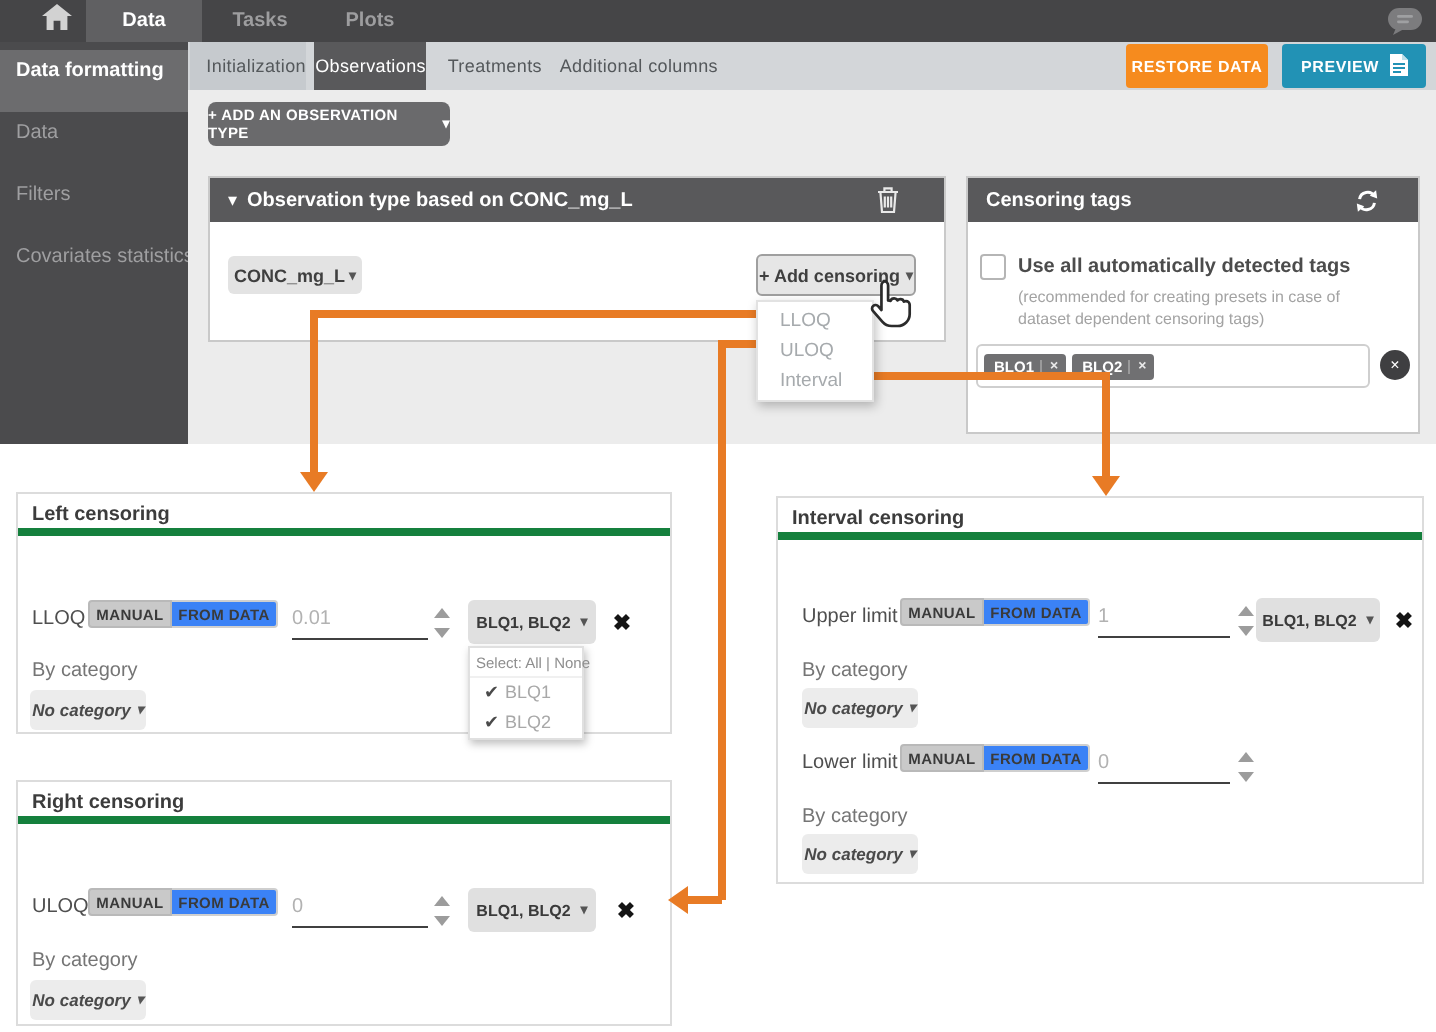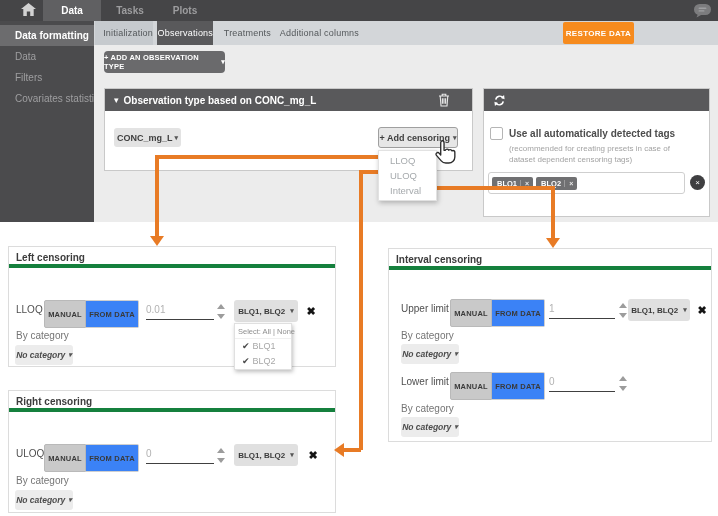--- a/index.html
+++ b/index.html
@@ -11,21 +11,21 @@
   .home-btn { position:absolute; left:12px; top:0; width:32px; height:21px; display:flex; align-items:center; justify-content:center; }
   .top-tab { position:absolute; top:0; height:21px; line-height:21px; text-align:center; font-size:10px; color:#9d9d9f; font-weight:bold; }
   .top-tab.active { background:#606062; color:#fff; }
   .tt-data { left:43px; width:58px; }
   .tt-tasks { left:101px; width:58px; }
   .tt-plots { left:159px; width:52px; }
   .comment-btn { position:absolute; left:693px; top:3px; width:20px; height:16px; }
 
   
   .sidebar { position:absolute; left:0; top:21px; width:94px; height:201px; background:#4b4b4d; }
-  .side-item { height:21px; line-height:21px; padding-left:15px; font-size:10px; color:#9f9fa1; white-space:nowrap; }
+  .side-item { height:31px; line-height:21px; padding-left:8px; font-size:10px; color:#9f9fa1; white-space:nowrap; }
   .side-item.active { background:#6c6c6e; color:#fff; margin-top:4px; font-weight:bold; }
 
   
   .tabrow { position:absolute; left:94px; top:21px; width:624px; height:24px; background:#d3d6d9; }
   .sub-tab { position:absolute; top:0; height:24px; line-height:24px; text-align:right; font-size:9px; color:#54585b; letter-spacing:.2px; }
   .st-init { left:1px; width:58px; background:#c6cace; }
   .st-obs { left:63px; width:56px; background:#59595b; color:#fff; }
   .st-treat { left:123px; width:54px; }
   .st-add { left:179px; width:86px; }
   .restore-btn { position:absolute; left:469px; top:1px; width:71px; height:22px; background:#f68b1e; border-radius:2px; color:#fff; font-size:8px; font-weight:bold; display:flex; align-items:center; justify-content:center; letter-spacing:.3px; }
@@ -61,21 +61,21 @@
   .tags-input { position:absolute; left:4px; top:61px; width:197px; height:22px; background:#fff; border:1px solid #cfcfcf; border-radius:3px; display:flex; align-items:center; padding:0 3px; gap:3px; }
   .chip { background:#707072; color:#fff; font-size:7.5px; font-weight:bold; border-radius:2px; height:13px; display:flex; align-items:center; padding-left:5px; }
   .chip .chip-x { padding:0 4px; margin-left:3px; border-left:1px solid rgba(255,255,255,.35); font-size:7px; opacity:.85; }
   .clear-btn { position:absolute; left:206px; top:64px; width:15px; height:15px; border-radius:50%; background:#3f3f41; color:#fff; font-size:8px; display:flex; align-items:center; justify-content:center; }
 
   
   .cpanel { position:absolute; background:#fff; border:1px solid #dcdcdc; z-index:10; }
   .cpanel-title { height:21px; line-height:21px; padding-left:7px; font-size:10px; font-weight:bold; color:#3c3c3c; border-bottom:4px solid #15803d; }
   .cpanel-body { position:relative; }
   .row-label { position:absolute; height:22px; line-height:22px; font-size:10px; color:#4f4f4f; white-space:nowrap; }
-  .seg { position:absolute; display:flex; height:28px; }
+  .seg { position:absolute; display:flex; height:14px; }
   .seg-on { width:42px; background:#c9c9c9; border:1px solid #b9b9b9; border-radius:2px 0 0 2px; font-size:7.5px; font-weight:bold; color:#3a3a3a; display:flex; align-items:center; justify-content:center; letter-spacing:.2px; }
   .seg-off { width:53px; background:#3b82f6; border:1px solid #cfcfcf; border-left:none; border-radius:0 2px 2px 0; font-size:7.5px; font-weight:bold; color:#3a3a3a; display:flex; align-items:center; justify-content:center; letter-spacing:.2px; }
   .uval { position:absolute; height:20px; line-height:20px; font-size:10px; color:#b2b2b2; border-bottom:1px solid #404040; }
   .spin { position:absolute; width:9px; }
   .spin .up { width:0; height:0; border-left:4px solid transparent; border-right:4px solid transparent; border-bottom:5px solid #9c9c9c; margin-bottom:5px; }
   .spin .dn { width:0; height:0; border-left:4px solid transparent; border-right:4px solid transparent; border-top:5px solid #9c9c9c; }
   .tagsel { position:absolute; height:22px; background:#e0e0e0; border-radius:3px; font-size:8px; font-weight:bold; color:#3a3a3a; display:flex; align-items:center; justify-content:center; gap:5px; }
   .xbtn { position:absolute; width:16px; height:20px; font-size:11px; font-weight:bold; color:#141414; display:flex; align-items:center; justify-content:center; }
   .bycat { position:absolute; font-size:10px; color:#757575; white-space:nowrap; }
   .nocat { position:absolute; width:58px; height:20px; background:#ececec; border-radius:3px; font-size:8.5px; font-weight:bold; font-style:italic; color:#4a4a4a; display:flex; align-items:center; justify-content:center; gap:3px; }
@@ -174,20 +174,32 @@
     <div class="side-item">Filters</div>
     <div class="side-item">Covariates statistics</div>
   </div>
 
   <div class="tabrow">
     <div class="sub-tab st-init">Initialization</div>
     <div class="sub-tab st-obs">Observations</div>
     <div class="sub-tab st-treat">Treatments</div>
     <div class="sub-tab st-add">Additional columns</div>
     <div class="restore-btn">RESTORE DATA</div>
+    <div class="preview-btn">
+      <span>PREVIEW</span>
+      <span>
+        <svg width="9" height="11" viewBox="0 0 9 11">
+            <path d="M0 0 H6 L9 3 V11 H0 Z" fill="#fff"></path>
+            <path d="M6 0 L9 3 H6 Z" fill="#bfe0ea"></path>
+            <rect x="1.5" y="4.5" width="6" height="1" fill="#2292b5"></rect>
+            <rect x="1.5" y="6.5" width="6" height="1" fill="#2292b5"></rect>
+            <rect x="1.5" y="8.5" width="4" height="1" fill="#2292b5"></rect>
+          </svg>
+      </span>
+    </div>
   </div>
 
   <div class="main-bg"></div>
 
   <div class="add-obs-btn">
     <span>+ ADD AN OBSERVATION TYPE</span>
     <span class="caret">▾</span>
   </div>
 
   <div class="obs-panel">
@@ -213,20 +225,21 @@
   </div>
 
   <div class="cens-menu">
     <div class="mi">LLOQ</div>
     <div class="mi">ULOQ</div>
     <div class="mi">Interval</div>
   </div>
 
   <div class="tags-panel">
     <div class="dark-head">
+      <span class="hd-title">Censoring tags</span>
       <span class="refresh-btn">
         <svg width="13" height="13" viewBox="0 0 14 14">
             <path d="M3 6 A4.3 4.3 0 0 1 11 4.5" fill="none" stroke="#fff" stroke-width="1.6"></path>
             <polygon points="11.9,1.2 12.5,5.6 8.5,4.2" fill="#fff"></polygon>
             <path d="M11 8 A4.3 4.3 0 0 1 3 9.5" fill="none" stroke="#fff" stroke-width="1.6"></path>
             <polygon points="2.1,12.8 1.5,8.4 5.5,9.8" fill="#fff"></polygon>
           </svg>
       </span>
     </div>
     <div class="tags-body">

